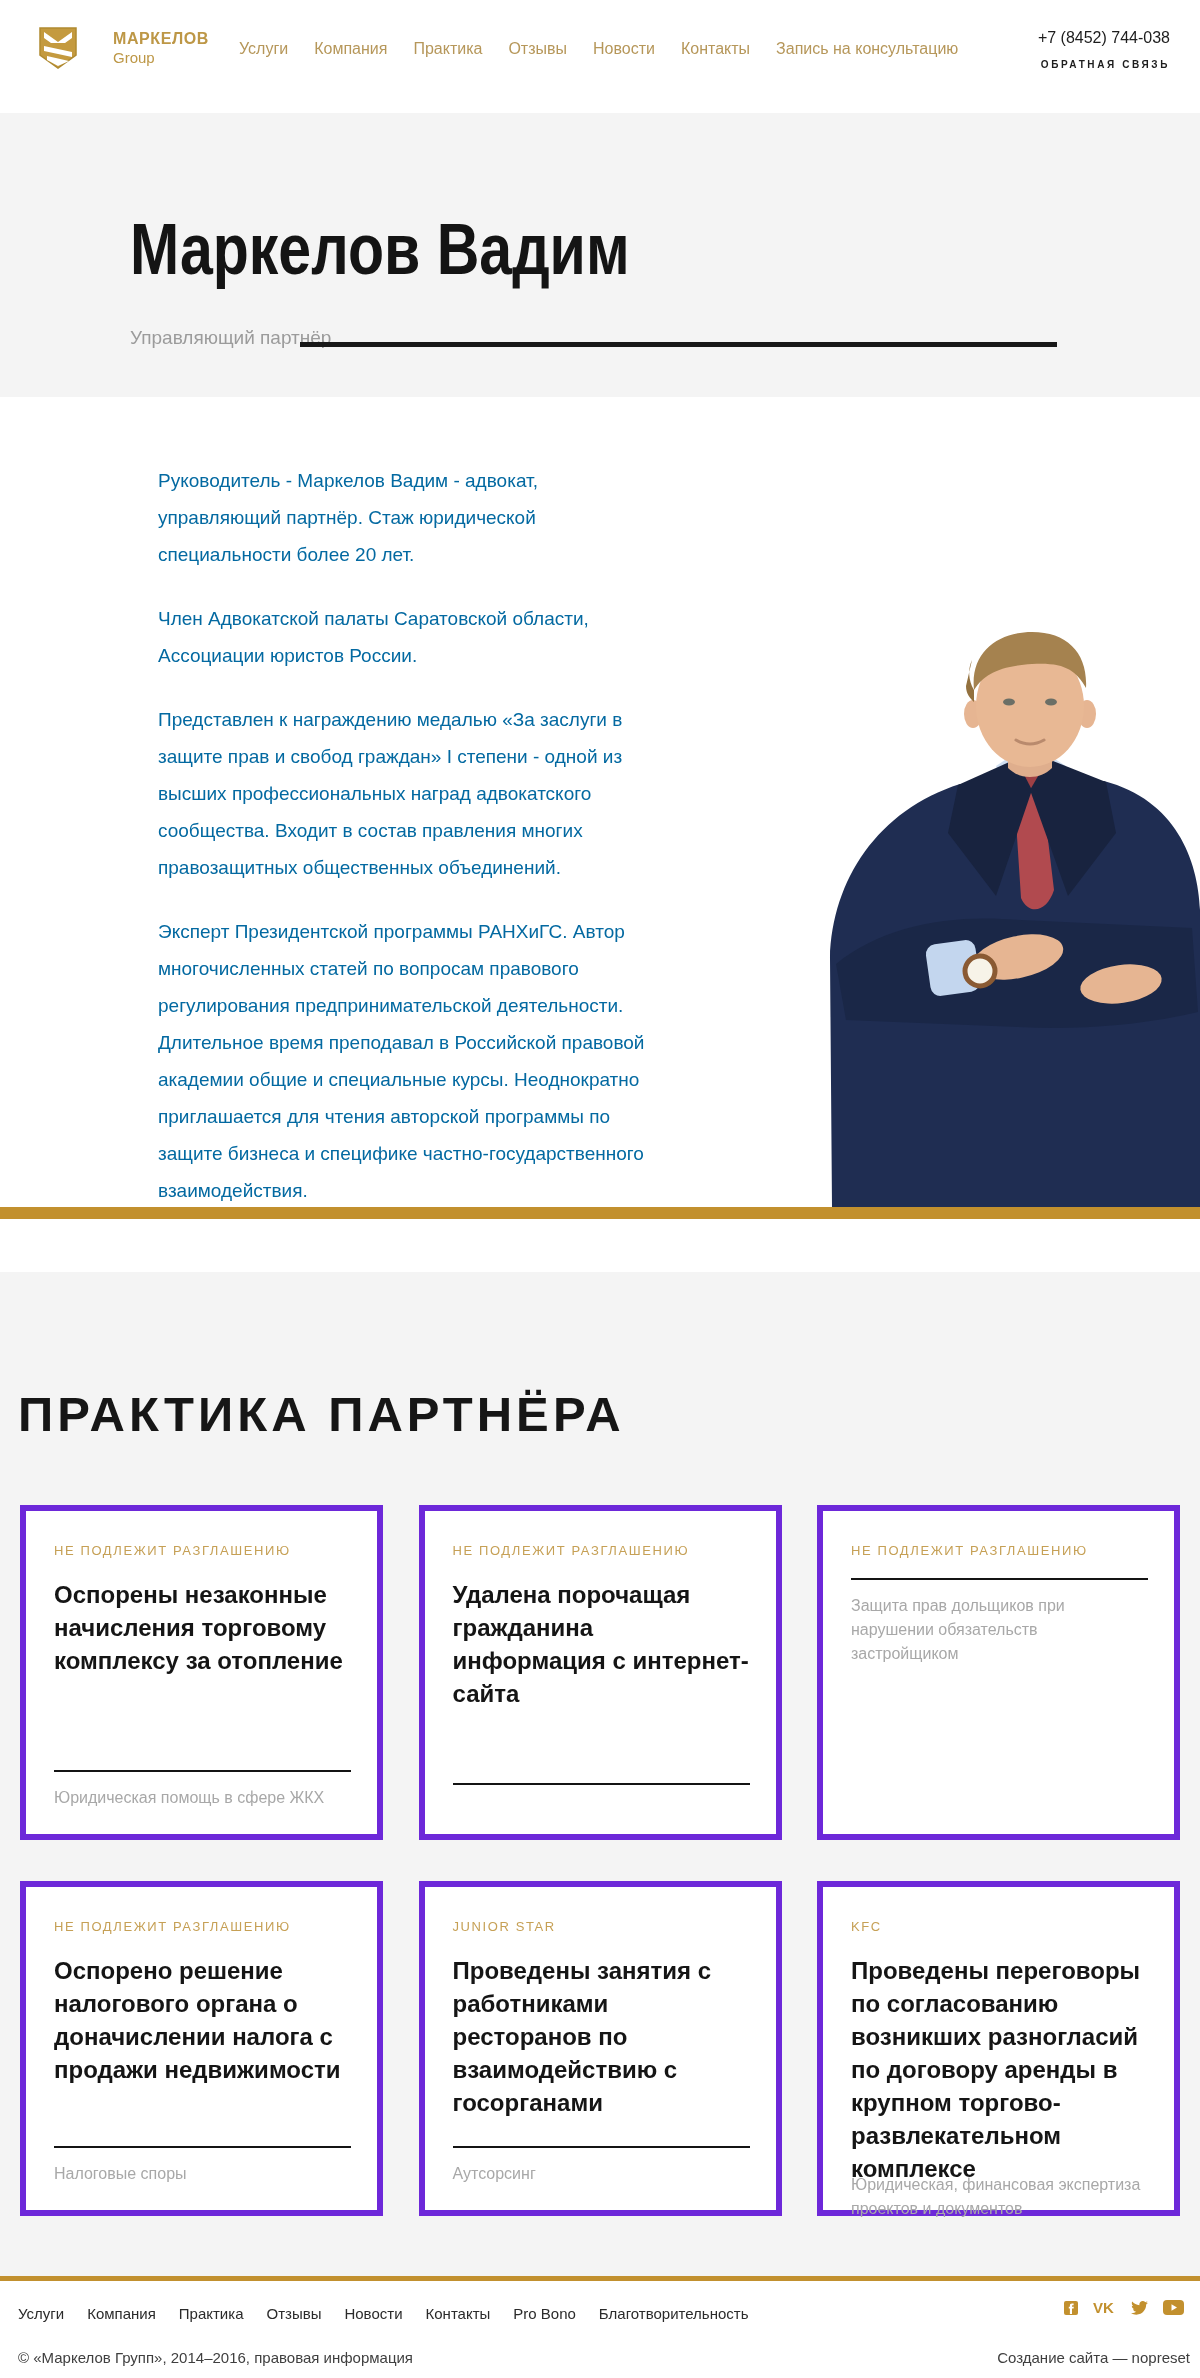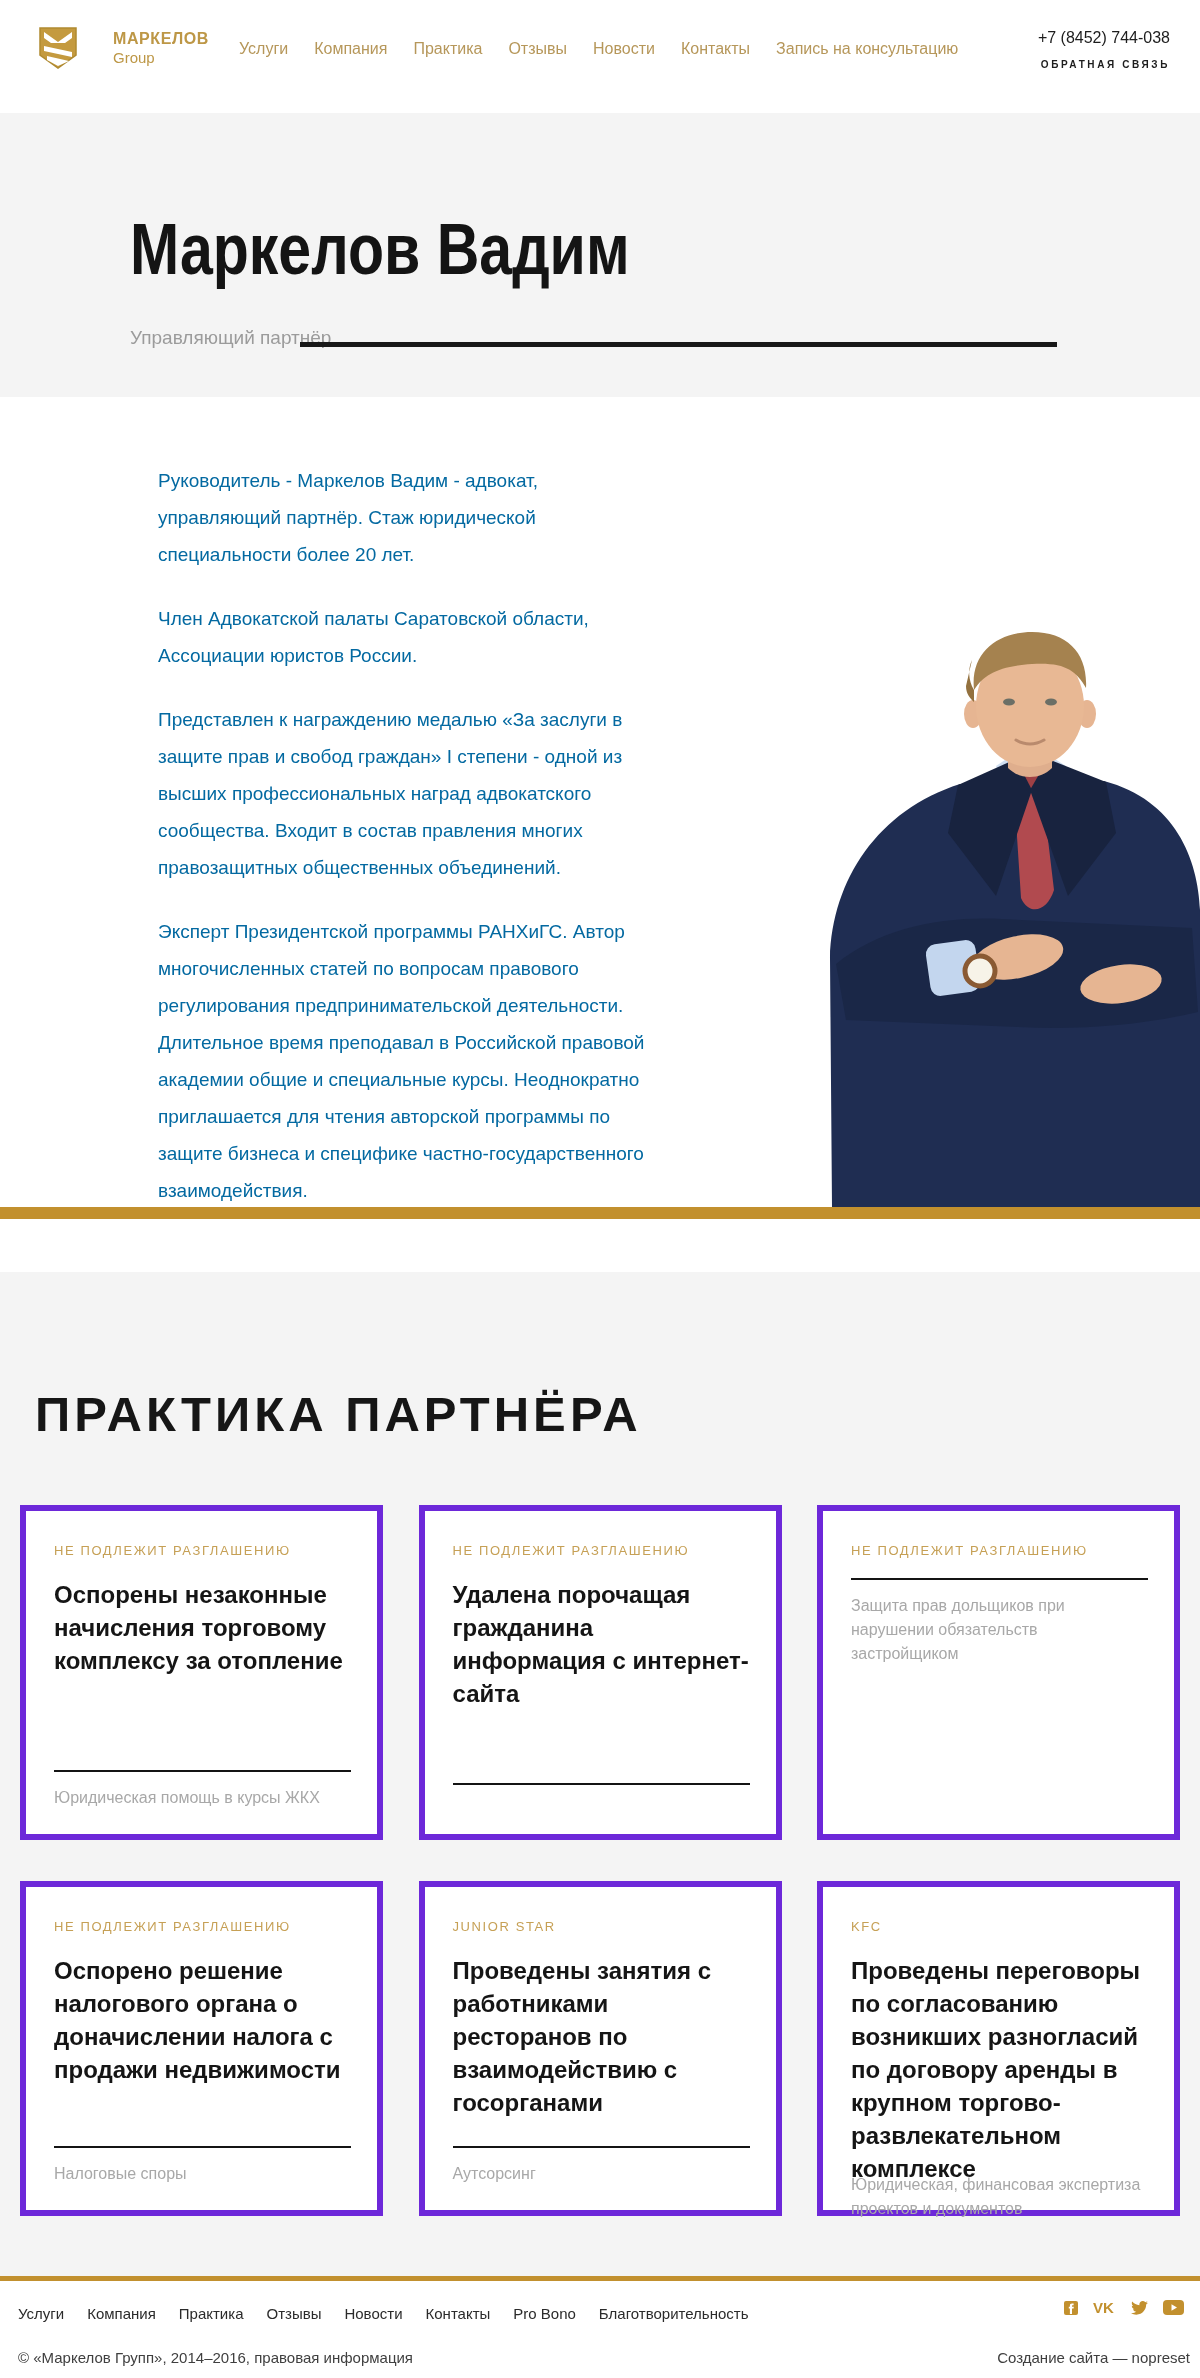--- a/index.html
+++ b/index.html
@@ -28,21 +28,21 @@
 
   
   .bio{position:absolute;left:158px;top:462px;width:505px;}
   .bio p{margin:0 0 27px 0;font-size:19px;line-height:37px;color:#0369a1;}
   .photo{position:absolute;left:820px;top:628px;width:380px;height:579px;}
 
   .goldbar{position:absolute;left:0;top:1207px;width:100%;height:12px;background:#c2902e;}
 
   
   .practice{position:absolute;left:0;top:1272px;width:100%;height:1004px;background:#f4f4f4;}
-  .practice-heading{position:absolute;left:35px;top:118px;font-size:49px;font-weight:bold;
+  .practice-heading{position:absolute;left:18px;top:118px;font-size:49px;font-weight:bold;
                     letter-spacing:4px;color:#161616;line-height:1;white-space:nowrap;}
   .cards{position:absolute;left:20px;top:233px;width:1160px;display:grid;
          grid-template-columns:repeat(3,363px);justify-content:space-between;row-gap:41px;}
   .card{background:#fff;border:6px solid #6d28d9;box-sizing:border-box;height:335px;
         padding:32px 26px 24px 28px;display:flex;flex-direction:column;cursor:pointer;}
   .card-label{font-size:13px;letter-spacing:1.6px;color:#c6a055;margin-bottom:20px;}
   .card-title{font-size:24px;line-height:33px;font-weight:bold;color:#151515;height:205px;}
   .card-divider{height:2px;background:#141414;margin-bottom:14px;}
   .card-category{font-size:16px;line-height:24px;color:#a8a8a8;}
 
@@ -140,21 +140,21 @@
 
   <div class="goldbar"></div>
 
   <div class="practice">
     <h2 class="practice-heading" style="margin:0">ПРАКТИКА ПАРТНЁРА</h2>
     <div class="cards" id="cards">
         <article class="card">
           <div class="card-label">НЕ ПОДЛЕЖИТ РАЗГЛАШЕНИЮ</div>
           <div class="card-title">Оспорены незаконные начисления торговому комплексу за отопление</div>
           <div class="card-divider"></div>
-          <div class="card-category">Юридическая помощь в курсы ЖКХ</div>
+          <div class="card-category">Юридическая помощь в сфере ЖКХ</div>
         </article>
         <article class="card">
           <div class="card-label">НЕ ПОДЛЕЖИТ РАЗГЛАШЕНИЮ</div>
           <div class="card-title">Удалена порочащая гражданина информация с интернет-сайта</div>
           <div class="card-divider"></div>
         </article>
         <article class="card">
           <div class="card-label">НЕ ПОДЛЕЖИТ РАЗГЛАШЕНИЮ</div>
           <div class="card-divider"></div>
           <div class="card-category">Защита прав дольщиков при нарушении обязательств застройщиком</div>

